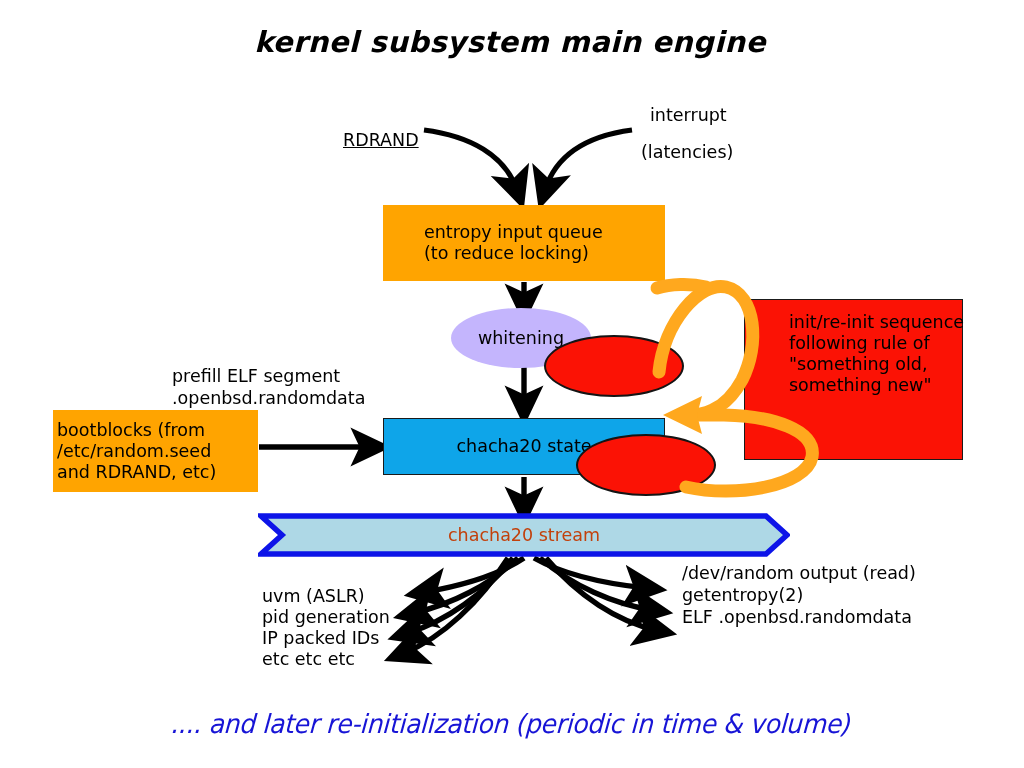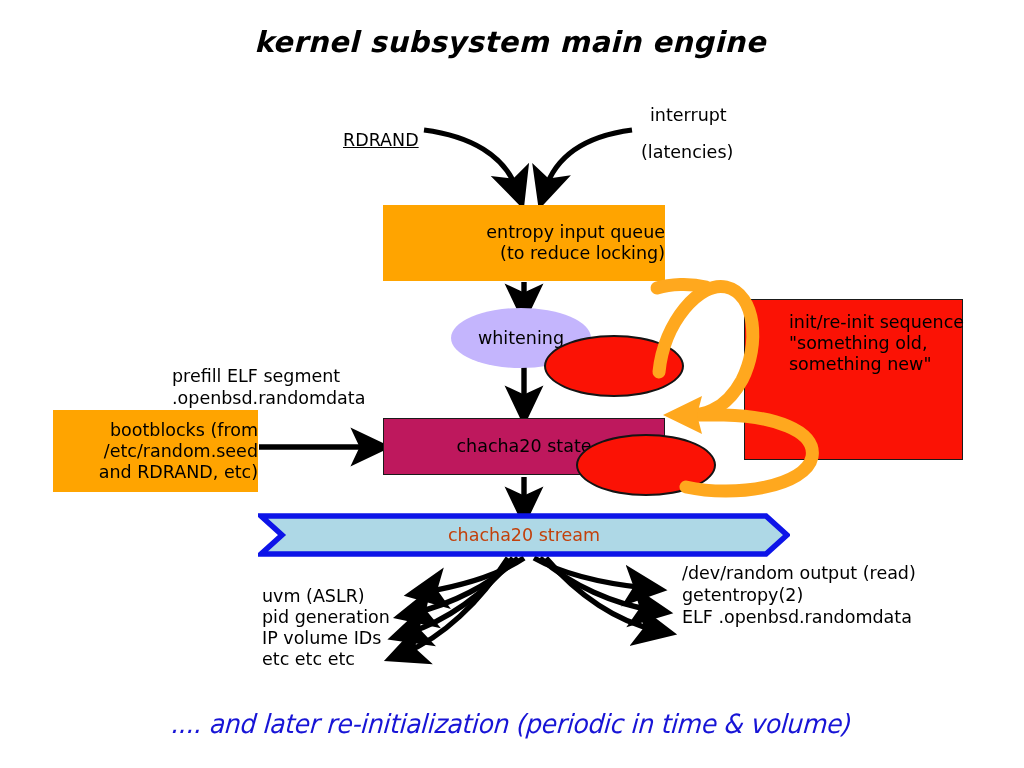--- a/index.html
+++ b/index.html
@@ -76,21 +76,21 @@
   }
   .box-orange {
     background: #ffa400;
     border: none;
   }
   .box-red {
     background: #fb1205;
     border: 1.6px solid #1a1a1a;
   }
   .box-blue {
-    background: #be185d;
+    background: #0ea5e9;
     border: 1.6px solid #1a1a1a;
   }
 
   .ellipse {
     position: absolute;
     border-radius: 50%;
     box-sizing: border-box;
     display: flex;
     align-items: center;
     justify-content: center;
@@ -110,21 +110,21 @@
     position: absolute;
     display: flex;
     align-items: center;
     justify-content: center;
     font-family: "DejaVu Sans", sans-serif;
     font-size: 17.5px;
     color: #c2410c;
   }
 
   .z-low  { z-index: 1; }
-  .z-mid  { z-index: 3; text-align: right; }
+  .z-mid  { z-index: 3; }
   .z-high { z-index: 5; }
   .z-top  { z-index: 7; }
 </style>
 </head>
 <body>
 
 <div id="canvas">
 
   <svg id="svg-layer" viewBox="0 0 1024 768">
     <defs>
@@ -195,20 +195,21 @@
   <div class="plain-label" style="left:172px; top:388px;">.openbsd.randomdata</div>
 
   <div class="box box-orange z-mid" style="left:53px; top:410px; width:205px; height:82px; padding-left:4px;">
     <div>bootblocks (from</div>
     <div>/etc/random.seed</div>
     <div>and RDRAND, etc)</div>
   </div>
 
   <div class="box box-red z-low" style="left:744px; top:299px; width:219px; height:161px; padding-left:44px; padding-top:12px; justify-content:flex-start;">
     <div>init/re-init sequence</div>
+    <div>following rule of</div>
     <div>"something old,</div>
     <div>something new"</div>
   </div>
 
   <div class="box box-blue z-mid" style="left:383px; top:418px; width:282px; height:57px; align-items:center; justify-content:center;">
     <span>chacha20 state</span>
   </div>
 
   <div class="ellipse ellipse-red z-high" style="left:576px; top:434px; width:140px; height:62px;"></div>
 
@@ -225,21 +226,21 @@
 
   <div class="chevron-band z-mid" style="left:258px; top:513px; width:532px; height:44px;">
     <svg style="position:absolute; left:0; top:0; width:532px; height:44px;" viewBox="0 0 532 44" preserveAspectRatio="none">
       <path d="M 3,3 L 508,3 L 529,22 L 508,41 L 3,41 L 24,22 Z" fill="#aed8e6" stroke="#0d14e8" stroke-width="5.5" stroke-linejoin="miter"></path>
     </svg>
     <span style="position:relative;">chacha20 stream</span>
   </div>
 
   <div class="plain-label" style="left:262px; top:586px;">uvm (ASLR)</div>
   <div class="plain-label" style="left:262px; top:607px;">pid generation</div>
-  <div class="plain-label" style="left:262px; top:628px;">IP volume IDs</div>
+  <div class="plain-label" style="left:262px; top:628px;">IP packed IDs</div>
   <div class="plain-label" style="left:262px; top:649px;">etc etc etc</div>
 
   <div class="plain-label" style="left:682px; top:563px;">/dev/random output (read)</div>
   <div class="plain-label" style="left:682px; top:585px;">getentropy(2)</div>
   <div class="plain-label" style="left:682px; top:607px;">ELF .openbsd.randomdata</div>
 
   <div class="footer">.... and later re-initialization (periodic in time &amp; volume)</div>
 
 </div>
 

